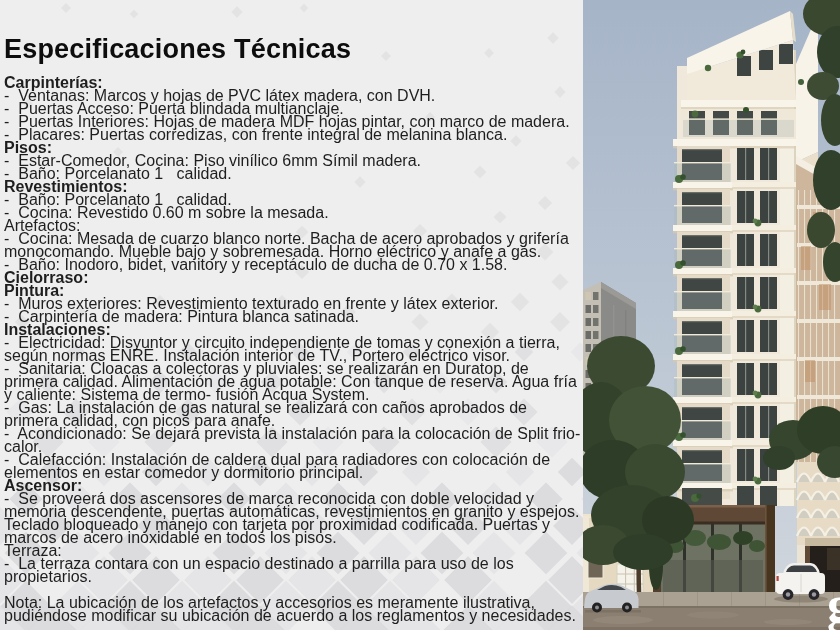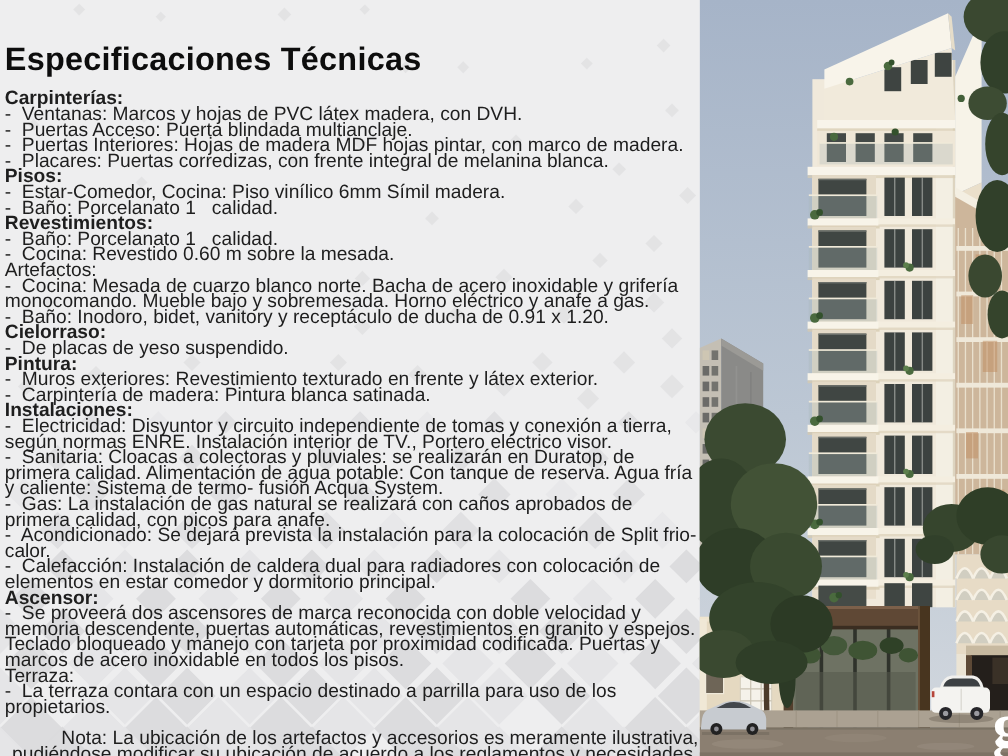--- a/index.html
+++ b/index.html
@@ -5,21 +5,21 @@
   html,body{margin:0;padding:0;}
   .page{position:relative;width:840px;height:630px;background:#eeeeef;overflow:hidden;
         font-family:"Liberation Sans",sans-serif;}
   .diamonds{position:absolute;left:0;top:0;z-index:0;}
   .content{position:absolute;left:0;top:0;width:583px;z-index:2;}
   .title{font-family:"Liberation Sans",sans-serif;font-weight:bold;font-size:27px;line-height:30px;
          color:#0d0d0d;margin:34px 0 12px 4px;letter-spacing:.2px;}
   .heading,.line,.note{font-size:16px;line-height:13px;color:#1e1e1e;margin:0 0 0 4px;
          width:578px;white-space:pre-wrap;}
   .heading.b{font-weight:bold;}
-  .note{margin-top:13px;text-align:right;}
+  .note{margin-top:13px;}
   .render{position:absolute;left:583px;top:0;z-index:3;display:block;}
 </style>
 </head>
 <body>
 
 <div class="page">
 
   <svg id="diamonds" class="diamonds" width="583" height="630" viewBox="0 0 583 630">
       <rect width="7" height="7" transform="translate(66 8) rotate(45) translate(-3.5 -3.5)" fill="#e0e0e2" opacity="0.85"></rect>
       <rect width="6" height="6" transform="translate(134 14) rotate(45) translate(-3 -3)" fill="#e0e0e2" opacity="0.85"></rect>
@@ -187,24 +187,23 @@
         <div class="line">-  Puertas Acceso: Puerta blindada multianclaje.</div>
         <div class="line">-  Puertas Interiores: Hojas de madera MDF hojas pintar, con marco de madera.</div>
         <div class="line">-  Placares: Puertas corredizas, con frente integral de melanina blanca.</div>
         <div class="heading b">Pisos:</div>
         <div class="line">-  Estar-Comedor, Cocina: Piso vinílico 6mm Símil madera.</div>
         <div class="line">-  Baño: Porcelanato 1   calidad.</div>
         <div class="heading b">Revestimientos:</div>
         <div class="line">-  Baño: Porcelanato 1   calidad.</div>
         <div class="line">-  Cocina: Revestido 0.60 m sobre la mesada.</div>
         <div class="heading">Artefactos:</div>
-        <div class="line">-  Cocina: Mesada de cuarzo blanco norte. Bacha de acero inoxidable y grifería monocomando. Mueble bajo y sobremesada. Horno eléctrico y anafe a gas.</div>
-        <div class="line">-  Baño: Inodoro, bidet, vanitory y receptáculo de ducha de 0.91 x 1.20.</div>
+        <div class="line">-  Cocina: Mesada de cuarzo blanco norte. Bacha de acero aprobados y grifería monocomando. Mueble bajo y sobremesada. Horno eléctrico y anafe a gas.</div>
+        <div class="line">-  Baño: Inodoro, bidet, vanitory y receptáculo de ducha de 0.70 x 1.58.</div>
         <div class="heading b">Cielorraso:</div>
-        <div class="line">-  De placas de yeso suspendido.</div>
         <div class="heading b">Pintura:</div>
         <div class="line">-  Muros exteriores: Revestimiento texturado en frente y látex exterior.</div>
         <div class="line">-  Carpintería de madera: Pintura blanca satinada.</div>
         <div class="heading b">Instalaciones:</div>
         <div class="line">-  Electricidad: Disyuntor y circuito independiente de tomas y conexión a tierra, según normas ENRE. Instalación interior de TV., Portero eléctrico visor.</div>
         <div class="line">-  Sanitaria: Cloacas a colectoras y pluviales: se realizarán en Duratop, de primera calidad. Alimentación de agua potable: Con tanque de reserva. Agua fría y caliente: Sistema de termo- fusión Acqua System.</div>
         <div class="line">-  Gas: La instalación de gas natural se realizará con caños aprobados de primera calidad, con picos para anafe.</div>
         <div class="line">-  Acondicionado: Se dejará prevista la instalación para la colocación de Split frio-calor.</div>
         <div class="line">-  Calefacción: Instalación de caldera dual para radiadores con colocación de elementos en estar comedor y dormitorio principal.</div>
         <div class="heading b">Ascensor:</div>

